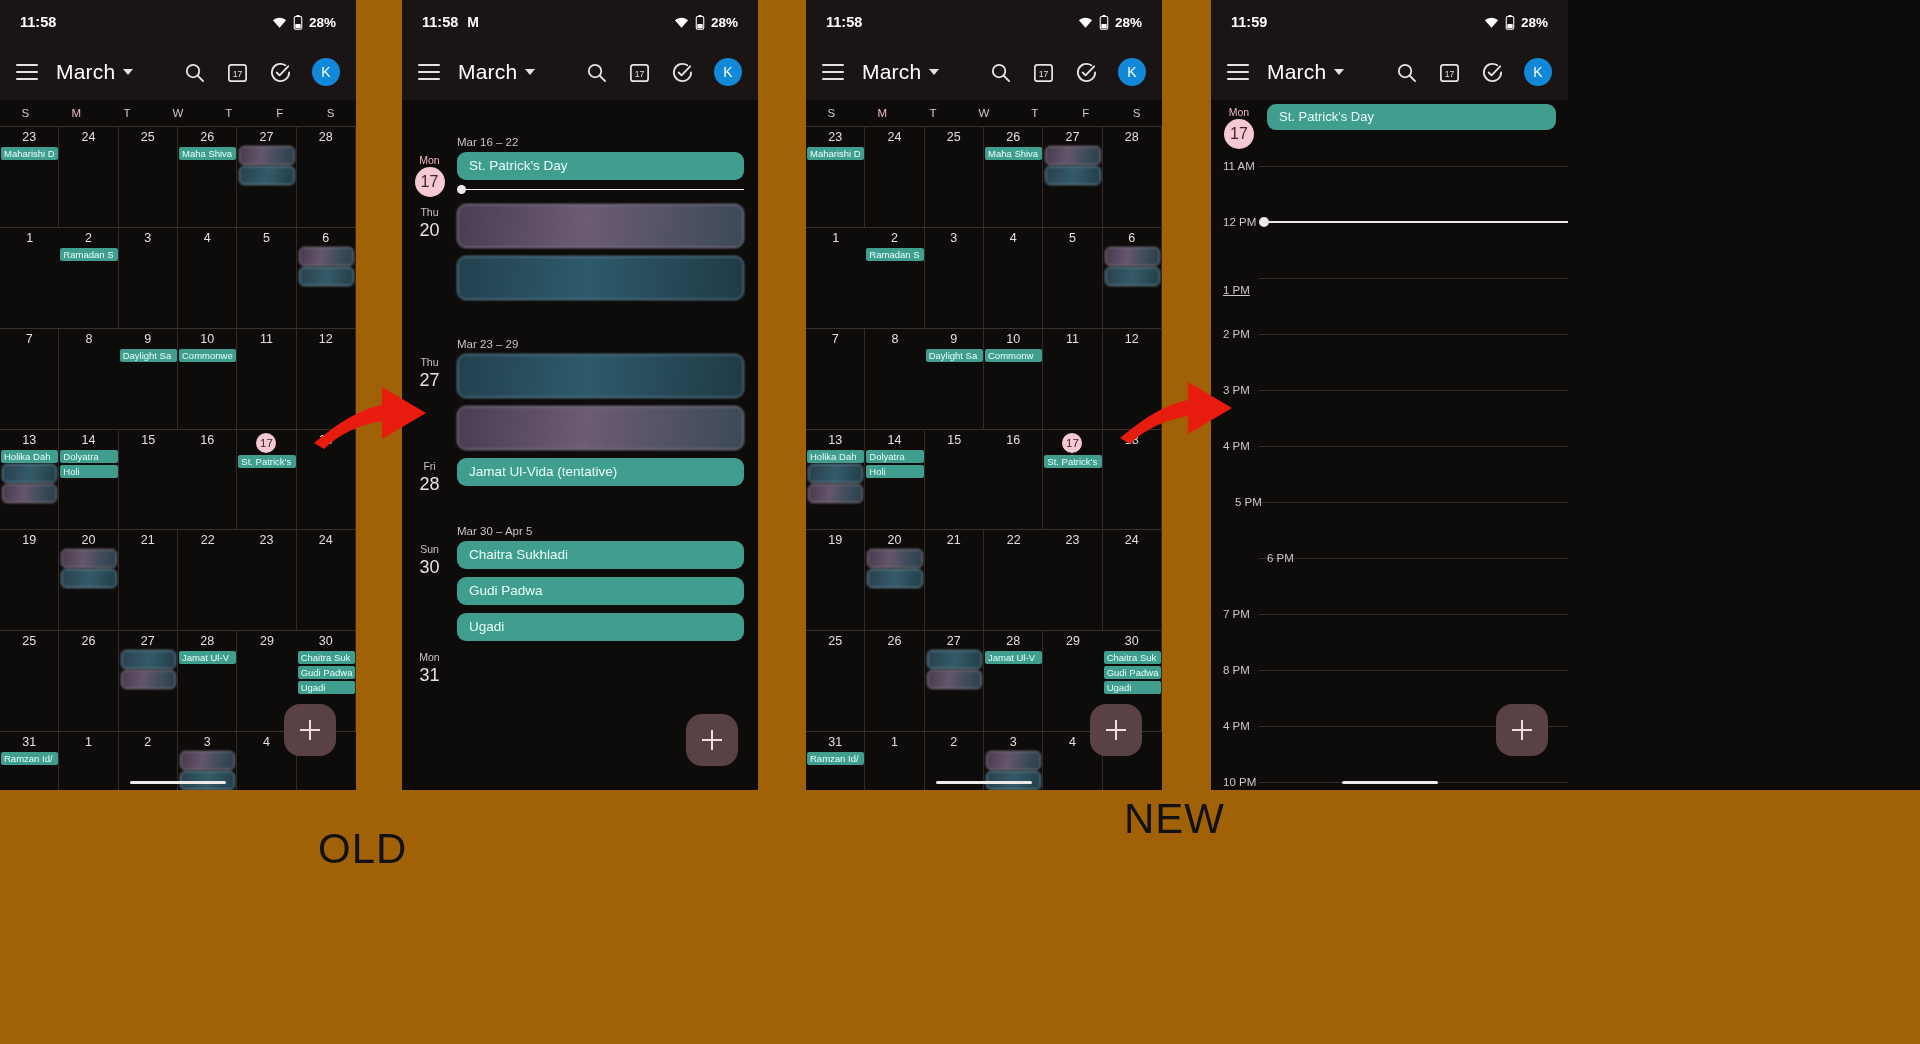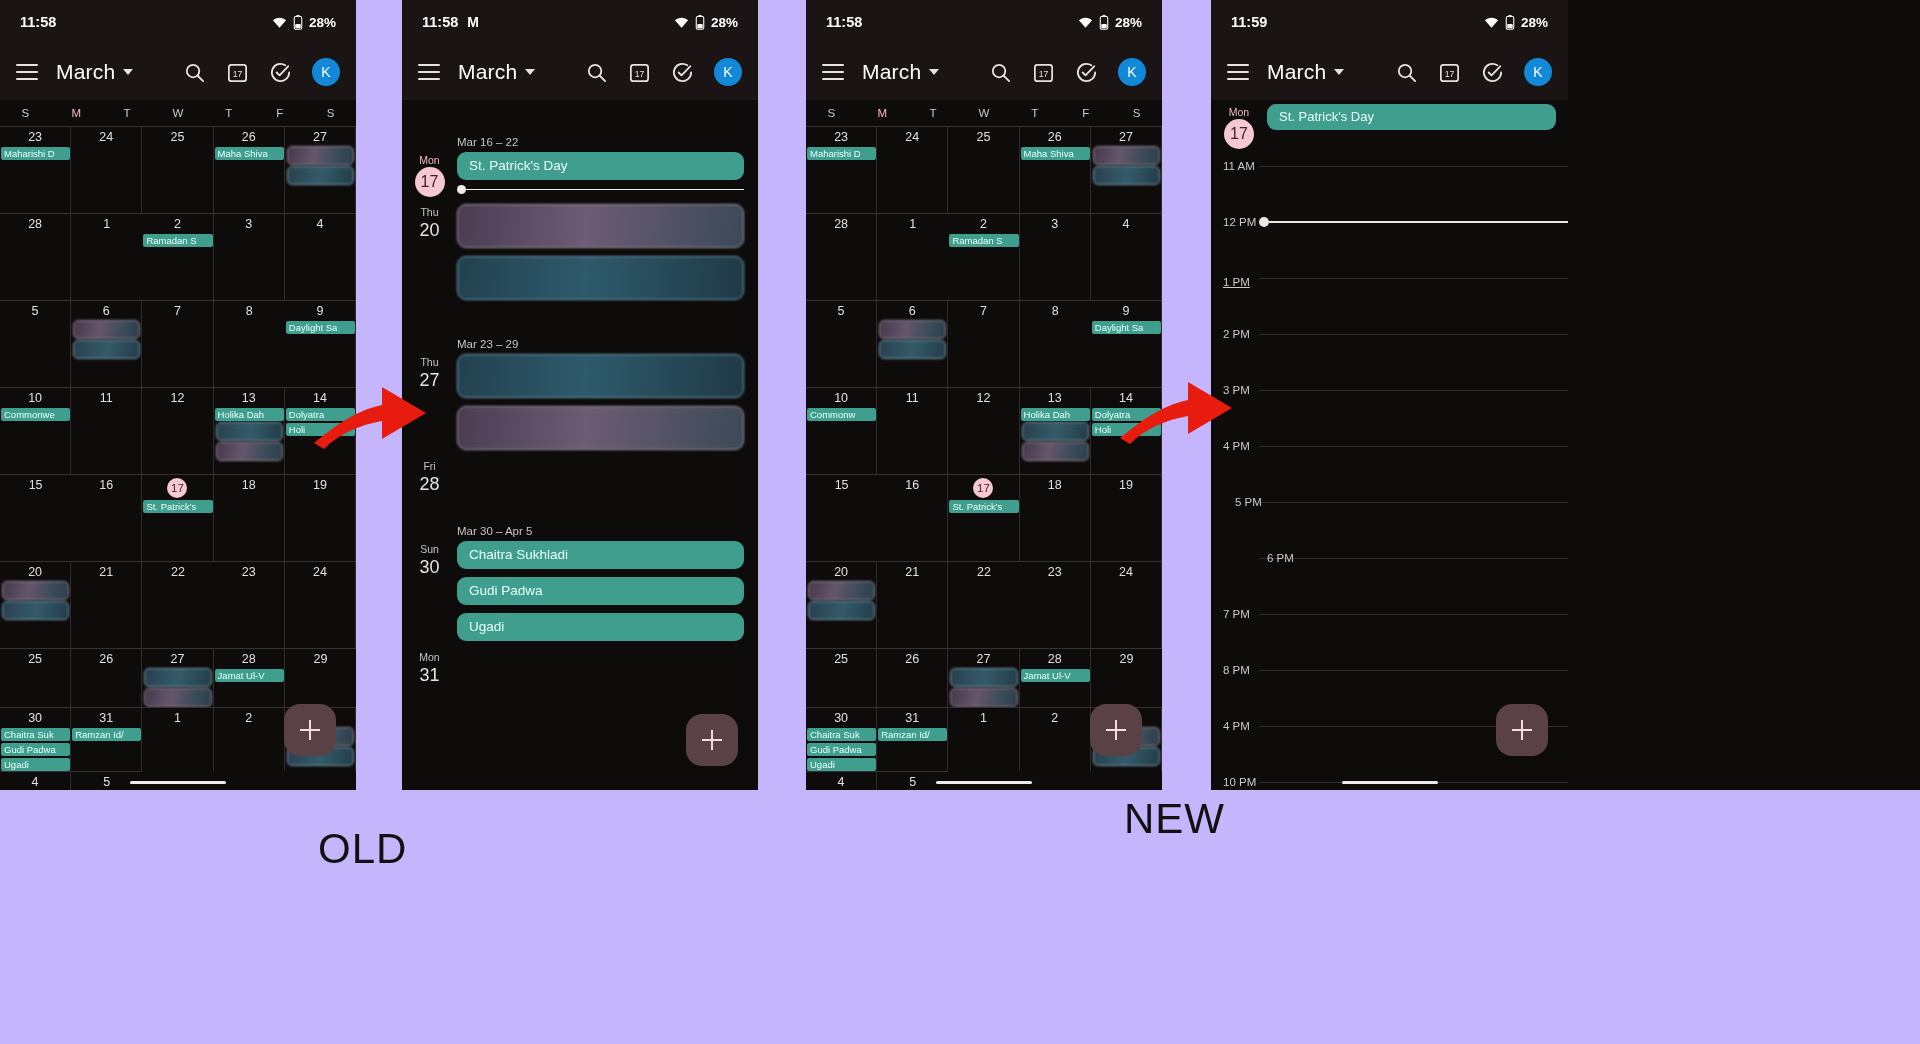--- a/index.html
+++ b/index.html
@@ -1,17 +1,17 @@
 <!DOCTYPE html>
 <html><head>
 <meta charset="utf-8">
 <style>
   html,body{margin:0;padding:0;background:#ffffff;}
   body{width:1920px;height:1044px;font-family:"Liberation Sans",sans-serif;overflow:hidden;}
-  .stage{position:relative;width:1920px;height:1044px;background:#c4b5fd;}
+  .stage{position:relative;width:1920px;height:1044px;background:#a16207;}
 
   
   .phone{position:absolute;top:0;height:790px;background:#0e0b0b;overflow:hidden;}
   .p1{left:0;width:356px;}
   .p2{left:402px;width:356px;}
   .p3{left:806px;width:356px;}
   .p4{left:1211px;width:357px;}
   .p4b{left:1568px;width:352px;background:#0e0b0b;}
 
   
@@ -31,21 +31,21 @@
   .abspace{flex:1;}
   .abicons{display:flex;align-items:center;gap:20px;}
   .ic{width:23px;height:23px;display:block;}
   .avatar{width:28px;height:28px;border-radius:50%;background:#1288d8;color:#fff;font-size:14px;
     display:flex;align-items:center;justify-content:center;font-weight:500;}
 
   
   .dow{display:grid;grid-template-columns:repeat(7,1fr);height:26px;background:#0e0b0b;}
   .dow div{display:flex;align-items:center;justify-content:center;color:#cfc8c8;font-size:11.5px;}
   .dow div.hl{color:#f2b8c6;}
-  .grid{display:grid;grid-template-columns:repeat(5,1fr);grid-template-rows:repeat(6,1fr);
+  .grid{display:grid;grid-template-columns:repeat(6,1fr);grid-template-rows:repeat(6,1fr);
     height:664px;background:#0e0b0b;}
   .cell{border-top:1px solid #3a3030;border-right:1px solid #332a2a;position:relative;padding-top:3px;overflow:hidden;}
   .cell:nth-child(7n){border-right:none;}
   .dnum{text-align:center;color:#e6dede;font-size:12.5px;line-height:15px;}
   .todaypill{display:inline-block;width:20px;height:20px;line-height:20px;border-radius:50%;
     background:#f6c9d2;color:#40232a;font-size:11.5px;}
   .chip{margin:2px 0 0 1px;height:13px;line-height:13px;background:#3f9e8e;color:#e9fffa;
     font-size:9.5px;border-radius:2px;padding:0 3px;white-space:nowrap;overflow:hidden;}
   .blur{margin:1px 1px 0 2px;height:17px;border-radius:5px;border:1px solid #9a8f9a;
     background:linear-gradient(100deg,#4b3c50,#6a5a72 40%,#3e4f5e 75%,#2e4150);
@@ -425,20 +425,23 @@
           <div class="sevents">
             <div class="sev blurbox blue"></div>
             <div class="sev blurbox"></div>
           </div>
         </div>
         <div class="srow">
           <div class="sdate">
             <div class="sdow">Fri</div>
             <div class="sday">28</div>
           </div>
+          <div class="sevents">
+            <div class="sev">Jamat Ul-Vida (tentative)</div>
+          </div>
         </div>
         <div class="wkhdr">Mar 30 – Apr 5</div>
         <div class="srow">
           <div class="sdate">
             <div class="sdow">Sun</div>
             <div class="sday">30</div>
           </div>
           <div class="sevents">
             <div class="sev">Chaitra Sukhladi</div>
             <div class="sev">Gudi Padwa</div>
@@ -748,21 +751,21 @@
     <div class="timegrid">
         <div class="tline" style="top: 8px; left: 48px;"></div>
         <div class="tlabel" style="top: 8px;">11 AM</div>
         <div class="tline" style="top: 64px; left: 48px;"></div>
         <div class="tlabel" style="top: 64px;">12 PM</div>
         <div class="dayNow" style="top: 59px;">
           <div class="nowdot"></div>
           <div class="nowbar"></div>
         </div>
         <div class="tline" style="top: 120px; left: 48px;"></div>
-        <div class="tlabel" style="top: 124px; text-decoration: underline;">1 PM</div>
+        <div class="tlabel" style="top: 132px; text-decoration: underline;">1 PM</div>
         <div class="tline" style="top: 176px; left: 48px;"></div>
         <div class="tlabel" style="top: 176px;">2 PM</div>
         <div class="tline" style="top: 232px; left: 48px;"></div>
         <div class="tlabel" style="top: 232px;">3 PM</div>
         <div class="tline" style="top: 288px; left: 48px;"></div>
         <div class="tlabel" style="top: 288px;">4 PM</div>
         <div class="tline" style="top: 344px; left: 48px;"></div>
         <div class="tlabel" style="top: 344px; padding-left: 12px;">5 PM</div>
         <div class="tline" style="top: 400px; left: 48px;"></div>
         <div class="tlabel" style="top: 400px; margin-left: 44px;">6 PM</div>

